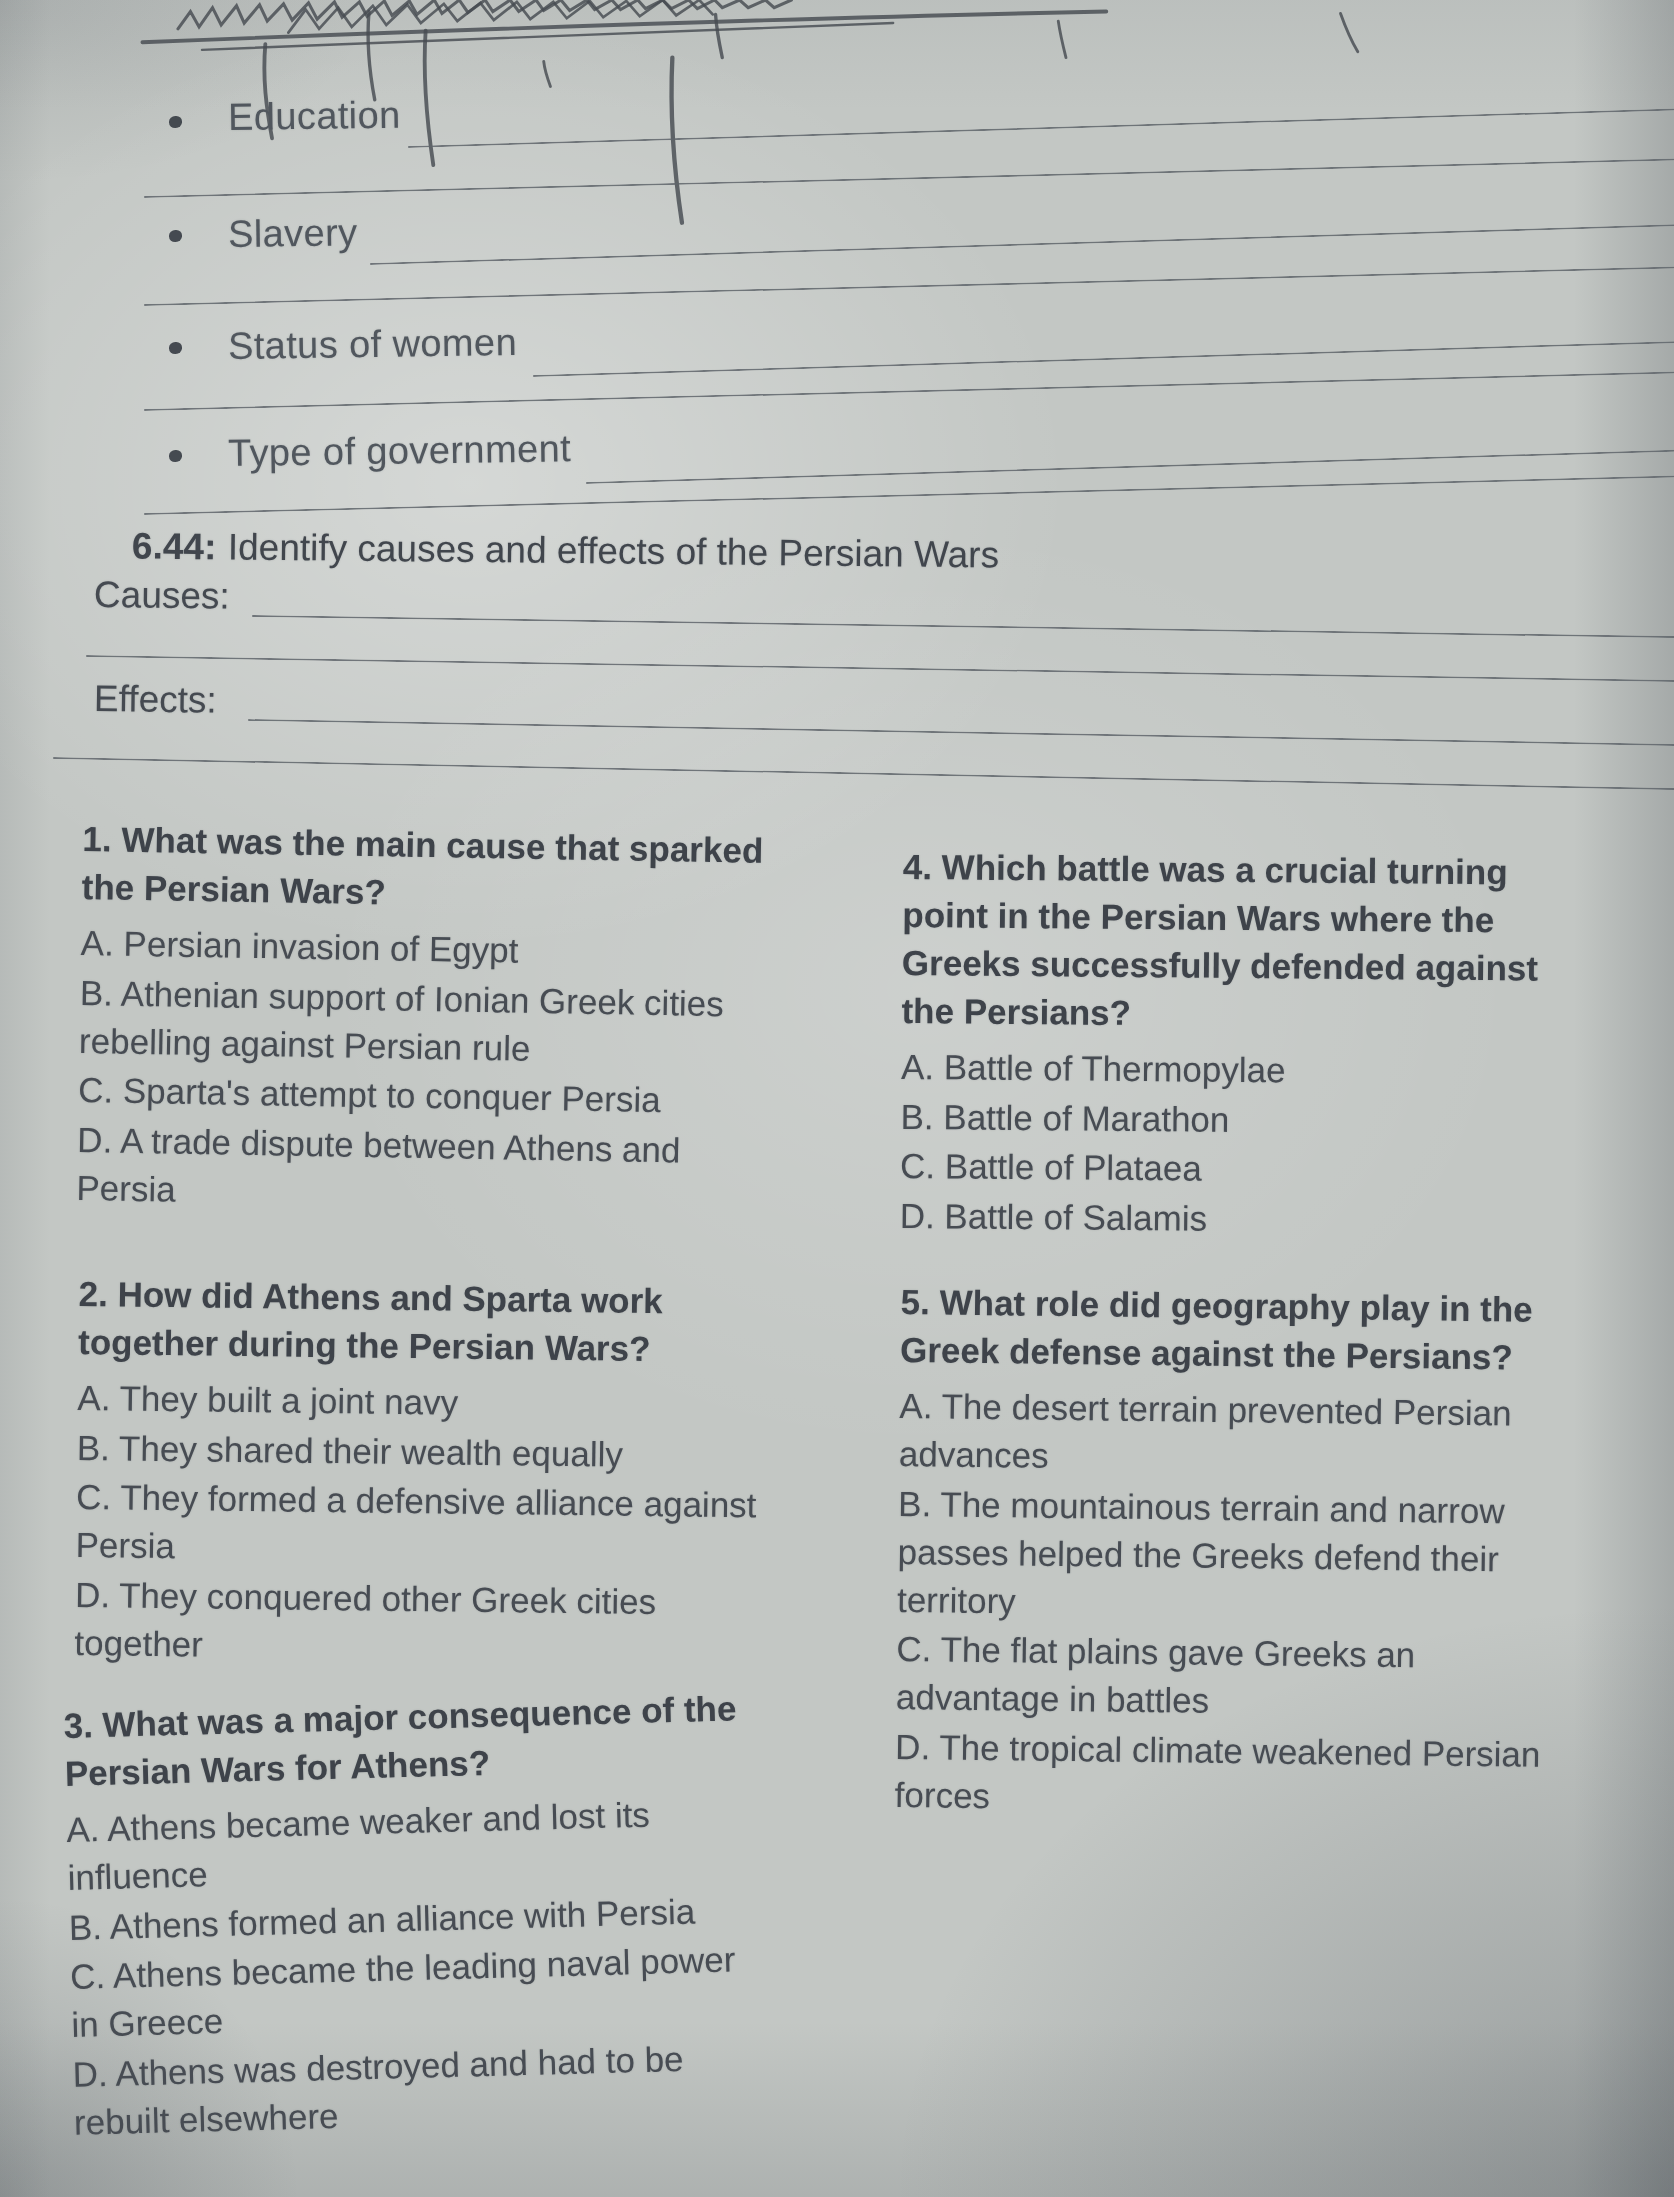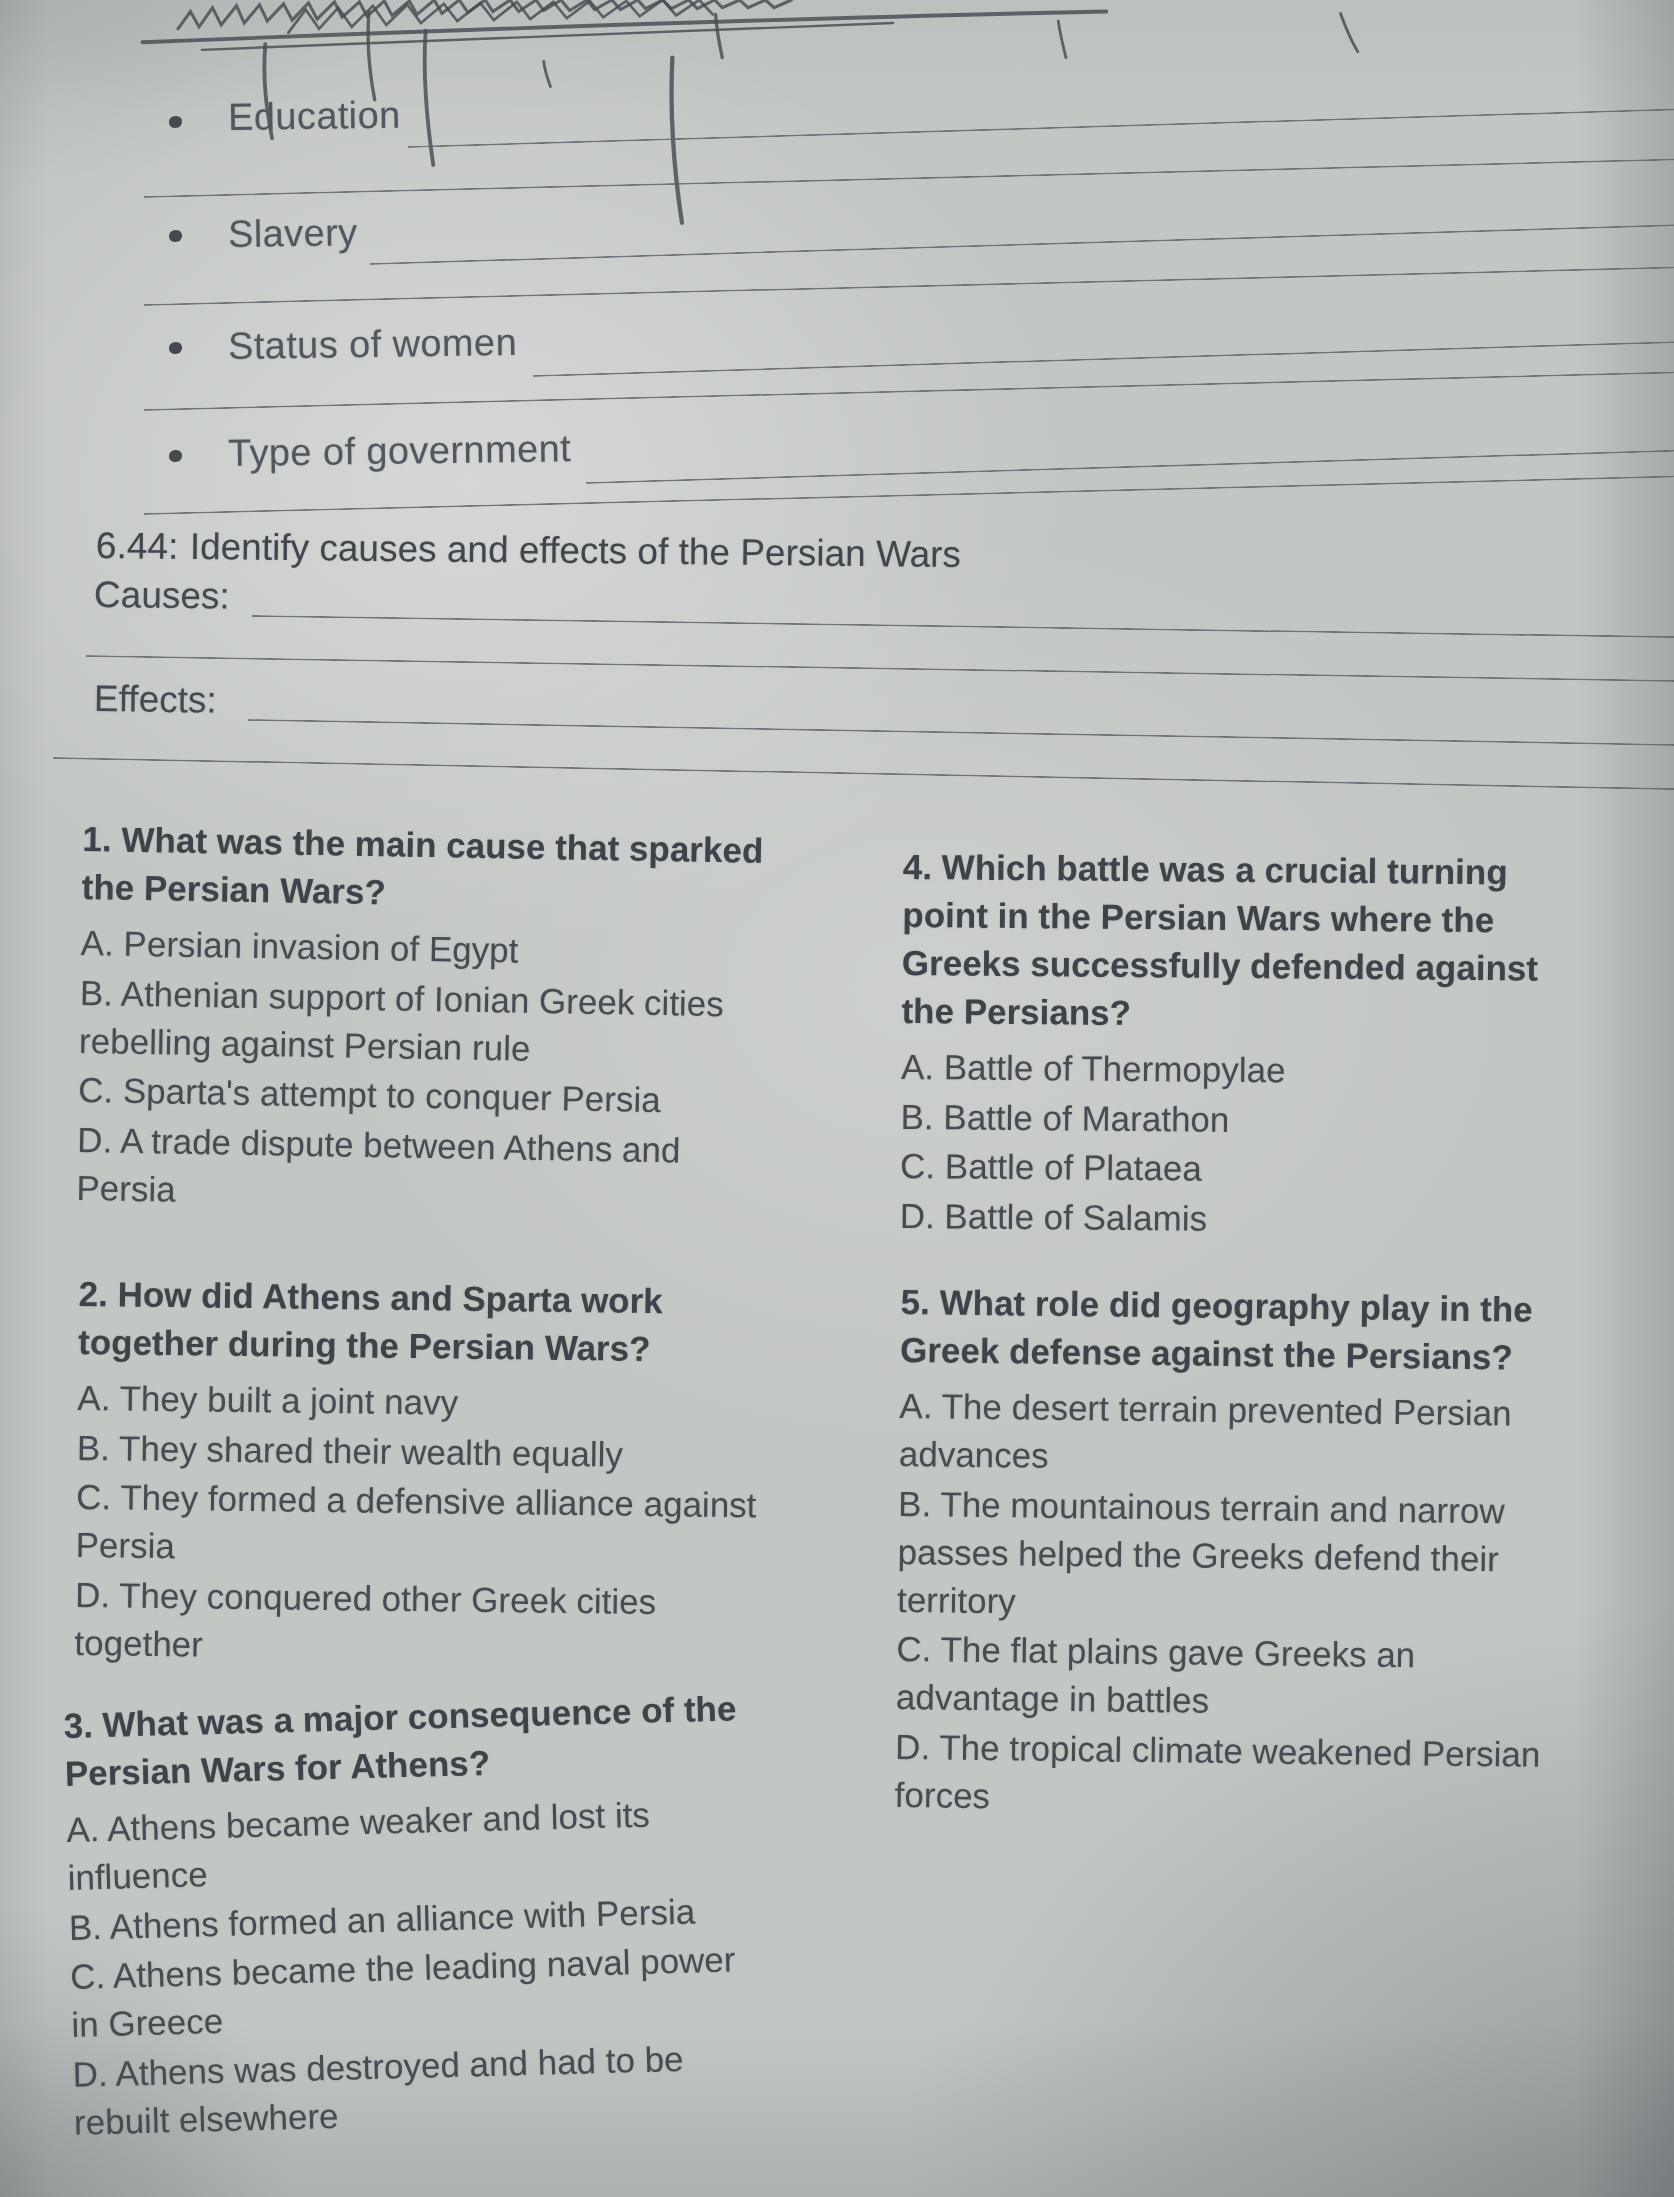--- a/index.html
+++ b/index.html
@@ -13,21 +13,21 @@
       radial-gradient(ellipse 1201px 913px at 100% 100%, rgba(45,52,60,0.30), rgba(45,52,60,0) 65%),
       radial-gradient(ellipse 500px 500px at 0% 100%, rgba(45,52,60,0.22), rgba(45,52,60,0) 60%),
       radial-gradient(ellipse 624px 307px at 0% 0%, rgba(45,52,60,0.12), rgba(45,52,60,0) 60%),
       linear-gradient(90deg, rgba(70,76,82,0.10) 0, rgba(70,76,82,0) 3%, rgba(70,76,82,0) 94%, rgba(70,76,82,0.24) 100%),
       linear-gradient(180deg, rgba(120,126,130,0.10) 0, rgba(0,0,0,0) 5%, rgba(0,0,0,0) 92%, rgba(60,66,72,0.16) 100%);
   }
   .dot{position:absolute;width:12.5px;height:11.5px;background:#3a3f46;border-radius:50% 45% 50% 48%;opacity:.92;}
   .note-label{position:absolute;font-size:38px;color:#51575e;letter-spacing:0.4px;transform:rotate(-0.8deg);transform-origin:0 50%;text-shadow:0 0 1.9px rgba(80,86,92,.25);}
   .ln{position:absolute;height:0;border-top:2.9px solid rgba(95,101,107,0.85);transform-origin:0 50%;border-radius:1.9px;}
   .heading{position:absolute;font-size:37px;color:#41464d;transform:rotate(0.6deg);transform-origin:0 50%;text-shadow:0 0 1.9px rgba(70,76,82,.25);}
-  .heading .code{font-weight:normal;}
+  .heading .code{font-weight:bold;margin-left:36px;}
   .heading .ttl{margin-left:11.5px;}
   .fieldlabel{position:absolute;font-size:37px;color:#454a51;transform-origin:0 50%;text-shadow:0 0 1.9px rgba(70,76,82,.25);}
   .q{position:absolute;font-size:35px;line-height:48px;transform-origin:0 0;text-shadow:0 0 1.9px rgba(70,76,82,.22);}
   .q .stem{font-weight:bold;color:#3e434a;white-space:pre-line;margin:0 0 7.7px 0;}
   .q .opt{color:#474c53;white-space:pre-line;margin-top:1.9px;}
   svg.scribble{position:absolute;left:0;top:0;}
   svg.scribble path{fill:none;stroke:#474c52;stroke-linecap:round;opacity:.82;}
 </style>
 </head>
 <body>

